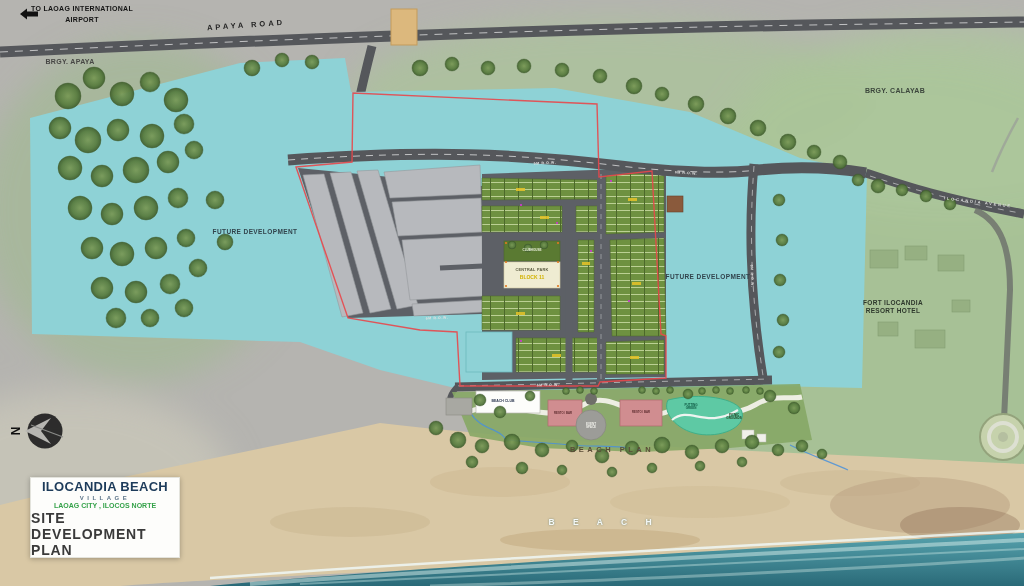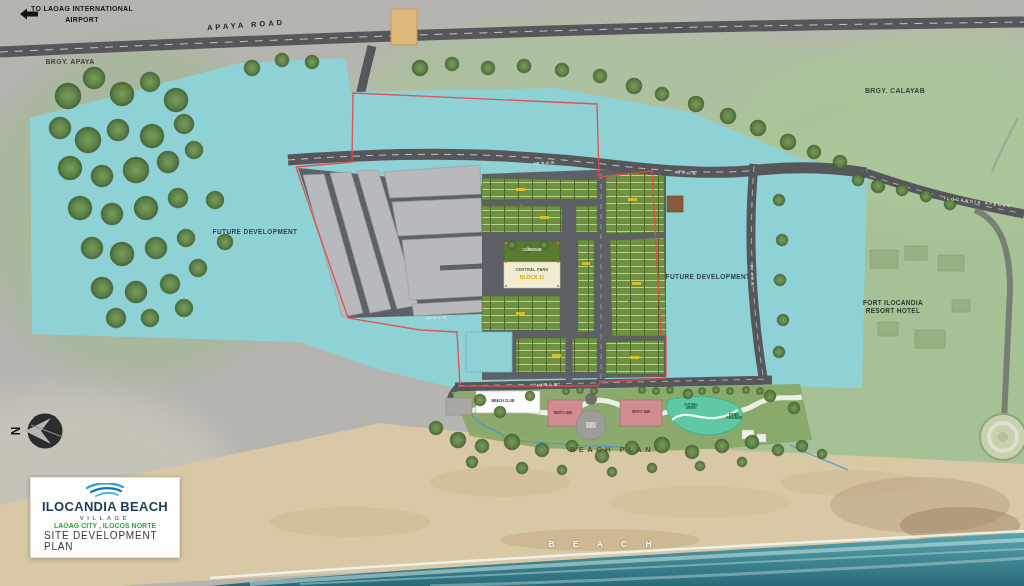--- a/index.html
+++ b/index.html
@@ -33,32 +33,32 @@
   #lbl-central-park{left:532px;top:270px;font-size:3.8px;color:#56563c;letter-spacing:.3px;}
   #lbl-block11{left:532px;top:277px;font-size:5px;color:#d2b200;}
   #lbl-beach-club{left:503px;top:401px;font-size:3.5px;color:#2c3750;}
   .resto{font-size:2.8px;color:#5c2b2e;}
   #resto1{left:563px;top:413px;}
   #resto2{left:641px;top:412px;}
   #lbl-event{left:591px;top:426px;font-size:3px;color:#f2f2ec;width:16px;}
   #lbl-putting{left:691px;top:407px;font-size:3px;color:#0f5a44;width:18px;}
   #lbl-picnic{left:734px;top:417px;font-size:3px;color:#223e1e;width:22px;}
   #lbl-beach-park{left:612px;top:449px;font-size:7.5px;letter-spacing:3.5px;color:#5a4c38;}
-  #lbl-beach{left:604px;top:544px;font-size:8.5px;letter-spacing:8px;color:#f4f8f7;
+  #lbl-beach{left:604px;top:522px;font-size:8.5px;letter-spacing:8px;color:#f4f8f7;
              text-shadow:0 0 2px rgba(40,90,95,.6);}
   #lbl-n{left:16px;top:431px;font-size:12px;color:#0e0e0e;
          transform:translate(-50%,-50%) rotate(-90deg);}
   #compass{position:absolute;left:18px;top:406px;}
   #legend{position:absolute;left:30px;top:477px;width:148px;height:79px;
           background:#fdfdfb;border:1px solid #e3e3dc;box-shadow:0 1px 5px rgba(0,0,0,.28);
           display:flex;flex-direction:column;align-items:center;justify-content:center;gap:1px;}
   #legend .title{font-size:13px;font-weight:bold;color:#1d3b5a;letter-spacing:.3px;}
   #legend .village{font-size:6px;letter-spacing:3.5px;color:#5c7488;font-weight:bold;}
   #legend .location{font-size:7px;font-weight:bold;color:#35a24a;}
-  #legend .plan{font-size:10px;color:#3a3a3a;letter-spacing:.8px;font-weight:400;padding-left:13px;}
+  #legend .plan{font-size:14px;color:#3a3a3a;letter-spacing:.8px;font-weight:700;}
 </style>
 </head>
 <body>
 
 <div id="stage">
 
   <svg id="map-art" width="1024" height="586" viewBox="0 0 1024 586">
     <defs>
       <filter id="soft" x="-40%" y="-40%" width="180%" height="180%">
         <feGaussianBlur stdDeviation="16"></feGaussianBlur>

